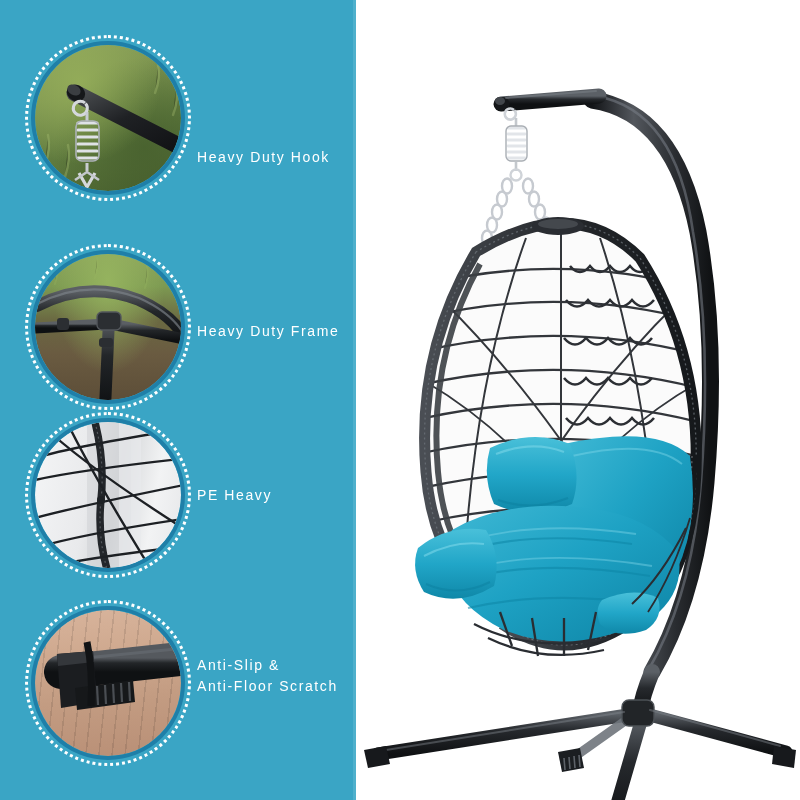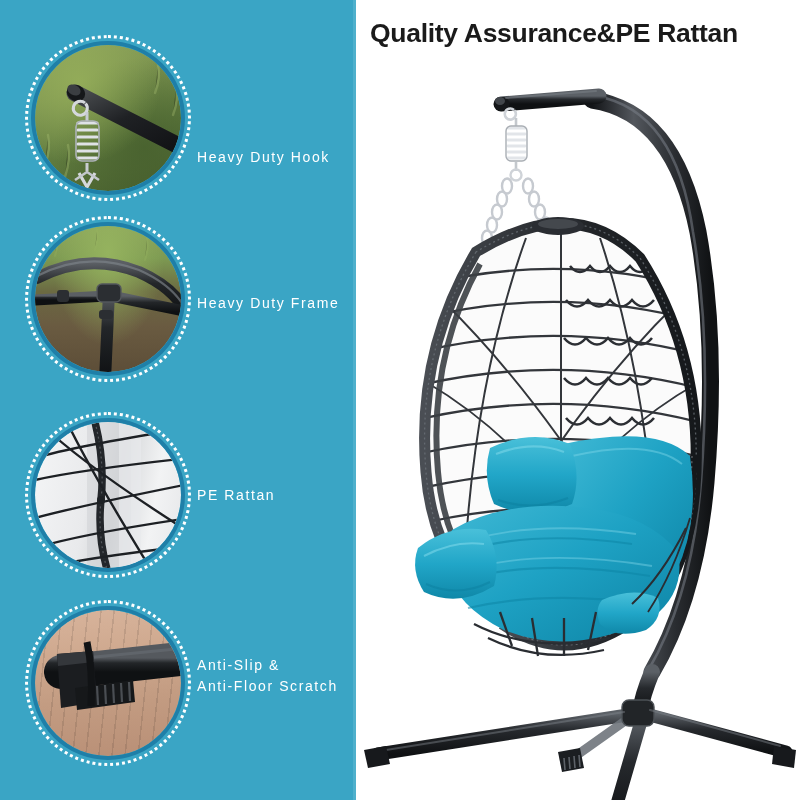--- a/index.html
+++ b/index.html
@@ -143,21 +143,21 @@
             <path d="M44 128 L52 142 L60 128" fill="none" stroke="#d5d8dc" stroke-width="3.2" stroke-linejoin="round"></path>
             <path d="M40 135 L52 127 L64 135" fill="none" stroke="#c2c6cb" stroke-width="2.6"></path>
           </svg>
         </div>
       </div>
       <div class="dotted-ring"></div>
     </div>
     <div class="feat-label" style="top:112px;">Heavy Duty Hook</div>
   </div>
 
-  <div class="feature" style="top:216px;height:170px;padding-left:32px;">
+  <div class="feature" style="top:244px;height:170px;padding-left:32px;">
     <div class="circle-wrap">
       <div class="solid-ring">
         <div class="photo ph-lawn">
           <svg viewBox="0 0 154 154" width="154" height="154">
             <defs>
               <linearGradient id="tubeG" x1="0" y1="0" x2="0" y2="1">
                 <stop offset="0" stop-color="#5b5f64"></stop>
                   <stop offset=".4" stop-color="#232629"></stop>
                   <stop offset="1" stop-color="#0e1012"></stop>
               </linearGradient>
@@ -208,21 +208,21 @@
               <path d="M0 148 Q46 136 154 124"></path>
               <path d="M6 2 Q50 44 154 110"></path>
               <path d="M32 0 Q56 50 120 154"></path>
             </g>
             <circle cx="66" cy="78" r="4" fill="#1d2024"></circle>
           </svg>
         </div>
       </div>
       <div class="dotted-ring"></div>
     </div>
-    <div class="feat-label" style="top:73px;">PE Rattan</div>
+    <div class="feat-label" style="top:73px;">PE Heavy</div>
   </div>
 
   <div class="feature" style="top:600px;height:170px;">
     <div class="circle-wrap">
       <div class="solid-ring">
         <div class="photo ph-deck">
           <svg viewBox="0 0 154 154" width="154" height="154">
             <defs>
               <linearGradient id="footTube" x1="0" y1="0" x2="0" y2="1">
                 <stop offset="0" stop-color="#55595e"></stop>
@@ -251,21 +251,20 @@
         </div>
       </div>
       <div class="dotted-ring"></div>
     </div>
     <div class="feat-label" style="top:55px;">Anti-Slip &amp;
 Anti-Floor Scratch</div>
   </div>
 
   <div class="right-panel">
 
-    <div class="title">Quality Assurance&amp;PE Rattan</div>
 
     <div class="product-stage">
       <svg viewBox="0 0 444 748" width="444" height="748">
         <defs>
           <linearGradient id="poleG" x1="0" y1="0" x2="1" y2="0">
             <stop offset="0" stop-color="#121417"></stop>
             <stop offset=".35" stop-color="#53575d"></stop>
             <stop offset=".7" stop-color="#2a2d31"></stop>
             <stop offset="1" stop-color="#101214"></stop>
           </linearGradient>

